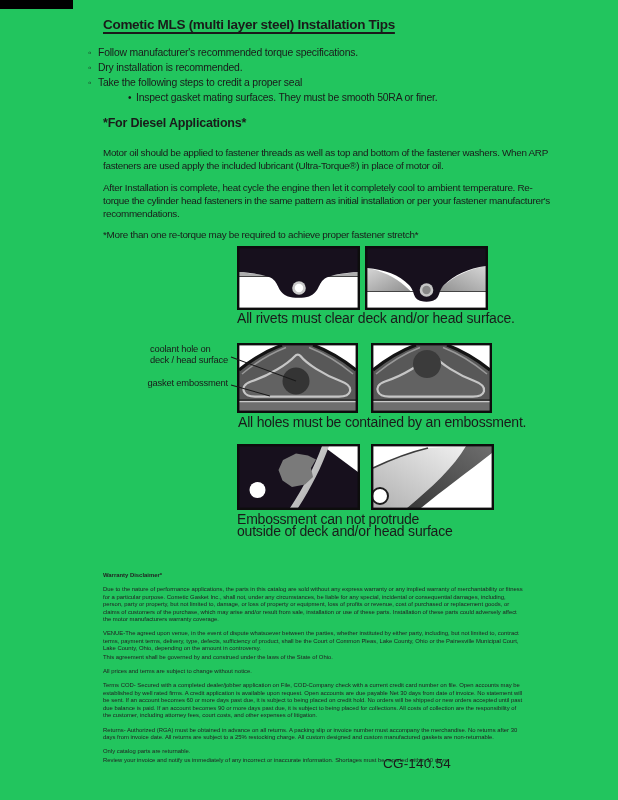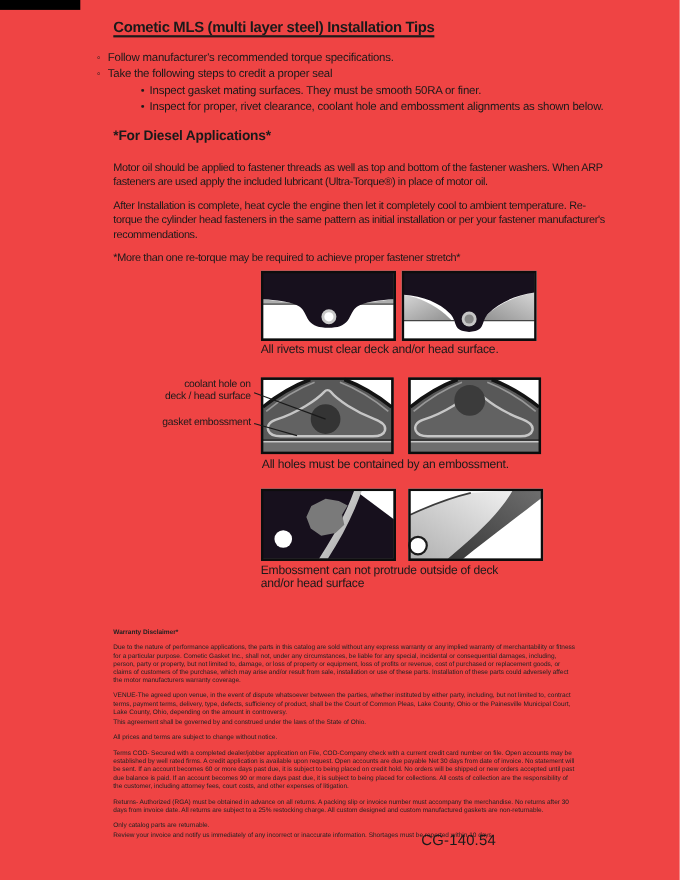--- a/index.html
+++ b/index.html
@@ -1,60 +1,60 @@
 <!DOCTYPE html>
 <html><head>
 <meta charset="utf-8">
 <style>
   html,body{margin:0;padding:0;background:#fff;}
-  .page{position:relative;width:618px;height:800px;background:#ef4444;overflow:hidden;
+  .page{position:relative;width:618px;height:800px;background:#22c55e;overflow:hidden;
         font-family:"Liberation Sans",sans-serif;color:#1a1a1a;}
   .corner-mark{position:absolute;left:0;top:0;width:73px;height:9px;background:#000;}
 
   .title{position:absolute;left:103px;top:17px;font-size:13.5px;font-weight:700;letter-spacing:-0.3px;
          text-decoration:underline;text-underline-offset:3px;text-decoration-thickness:1.5px;white-space:nowrap;}
 
   .bullets{position:absolute;left:88px;top:45px;font-size:10.4px;letter-spacing:-0.2px;}
   .bullets .b{height:15px;line-height:15px;white-space:nowrap;}
   .bullets .m{display:inline-block;width:10px;font-size:10px;}
   .bullets .sub{margin-left:40px;}
   .bullets .sub .m{width:8px;}
 
   .diesel{position:absolute;left:103px;top:117px;width:456px;font-size:9.9px;letter-spacing:-0.3px;line-height:13.2px;}
   .diesel h2{font-size:12.5px;font-weight:700;letter-spacing:-0.2px;margin:0 0 16px 0;}
   .diesel p{margin:0 5px 8px 0;}
 
   .dg-label{position:absolute;width:123px;text-align:center;font-size:12px;font-weight:700;letter-spacing:0.2px;margin-top:21px;}
   .dg-box{position:absolute;}
   .dg-box svg{display:block;}
-  .caption{position:absolute;font-size:11px;letter-spacing:-0.2px;line-height:12px;}
-
-  .ann{position:absolute;right:390px;text-align:right;font-size:9.4px;letter-spacing:-0.2px;line-height:10.8px;white-space:nowrap;}
+  .caption{position:absolute;font-size:14px;letter-spacing:-0.2px;line-height:12px;}
+
+  .ann{position:absolute;right:390px;text-align:left;font-size:9.4px;letter-spacing:-0.2px;line-height:10.8px;white-space:nowrap;}
   .leader-lines{position:absolute;left:140px;top:340px;pointer-events:none;}
 
   .legal{position:absolute;left:103px;top:572px;width:421px;font-size:5.9px;line-height:7.4px;color:#222;}
   .legal h3{font-size:5.9px;font-weight:700;margin:0 0 7px 0;}
   .legal p{margin:0 0 7px 0;}
   .legal p.mb0{margin-bottom:1px;}
 
   .footer-code{position:absolute;left:383px;top:756px;font-size:13.5px;letter-spacing:0.2px;}
 </style>
 </head>
 <body>
 
 <div class="page">
   <div class="corner-mark"></div>
 
   <div class="title">Cometic MLS (multi layer steel) Installation Tips</div>
 
   <div class="bullets">
     <div class="b"><span class="m">◦</span><span>Follow manufacturer's recommended torque specifications.</span></div>
+    <div class="b"><span class="m">◦</span><span>Dry installation is recommended.</span></div>
     <div class="b"><span class="m">◦</span><span>Take the following steps to credit a proper seal</span></div>
     <div class="b sub"><span class="m">•</span><span>Inspect gasket mating surfaces.  They must be smooth 50RA or finer.</span></div>
-    <div class="b sub"><span class="m">•</span><span>Inspect for proper, rivet clearance, coolant hole and embossment alignments as shown below.</span></div>
   </div>
 
   <div class="diesel">
     <h2>*For Diesel Applications*</h2>
     <p>Motor oil should be applied to fastener threads as well as top and bottom of the fastener washers. When ARP fasteners are used apply the included lubricant (Ultra-Torque®) in place of motor oil.</p>
     <p>After Installation is complete, heat cycle the engine then let it completely cool to ambient temperature. Re-torque the cylinder head fasteners in the same pattern as initial installation or per your fastener manufacturer's recommendations.</p>
     <p>*More than one re-torque may be required to achieve proper fastener stretch*</p>
   </div>
 
   <div class="dg-label" style="left:237px;top:232px;">RIGHT</div>

